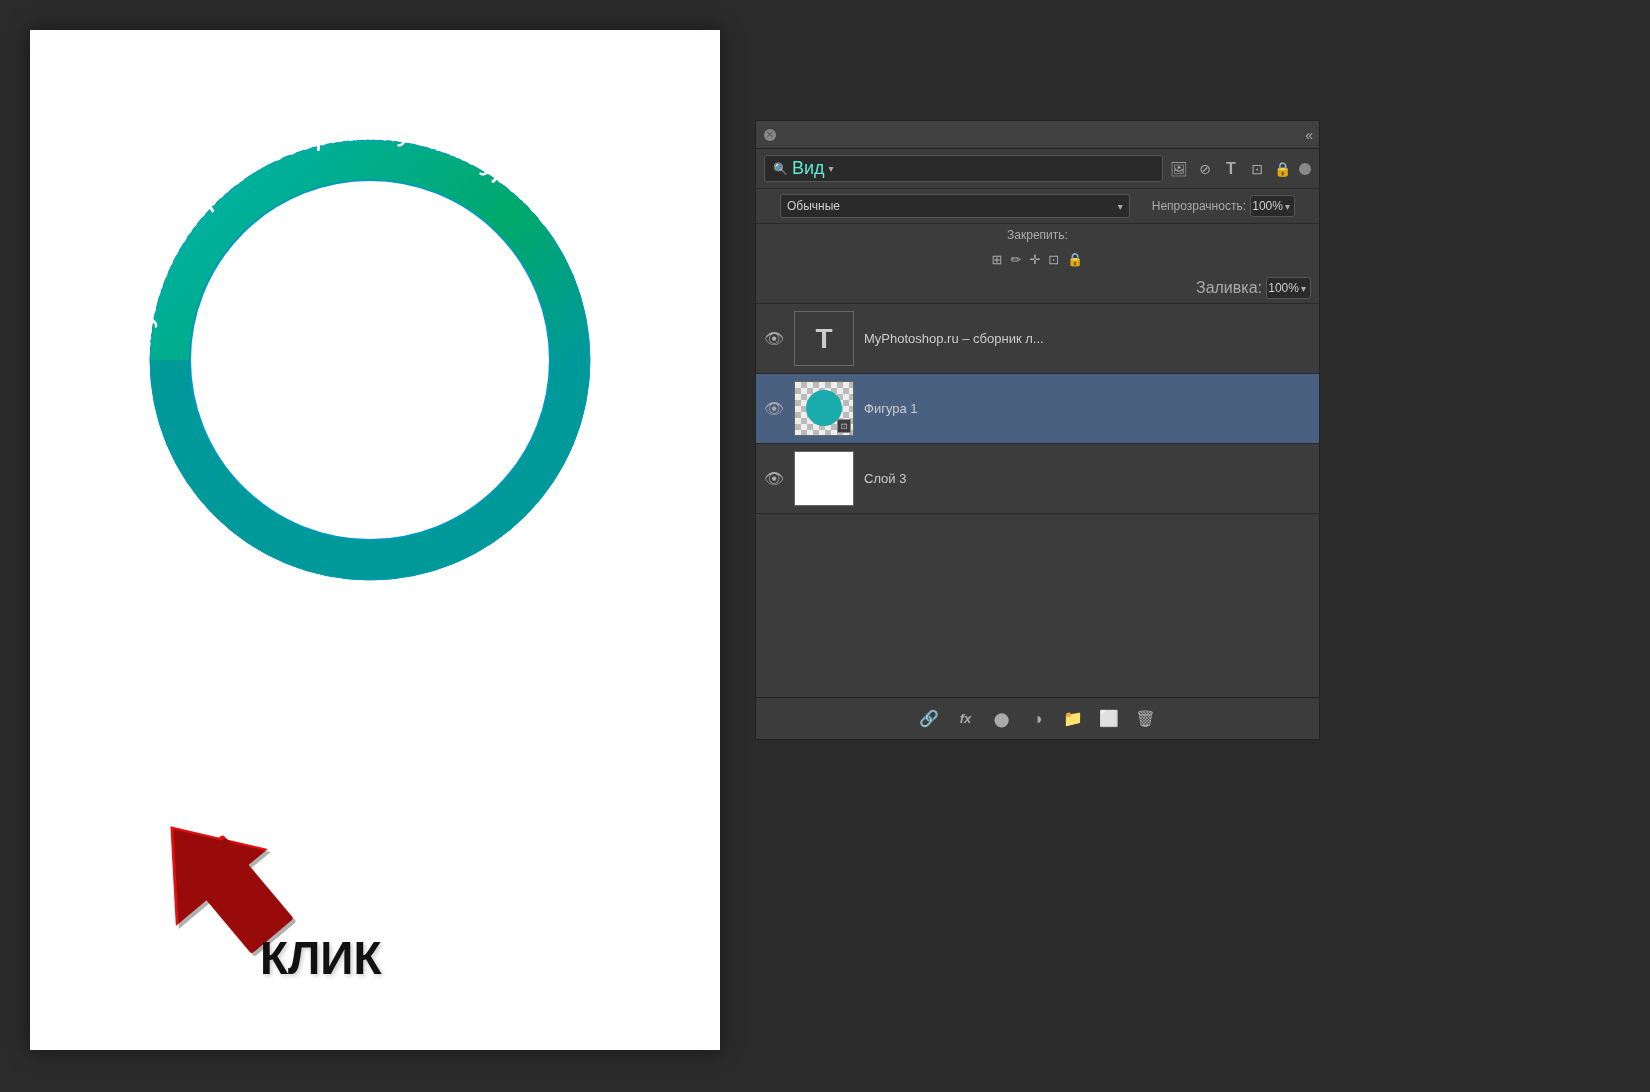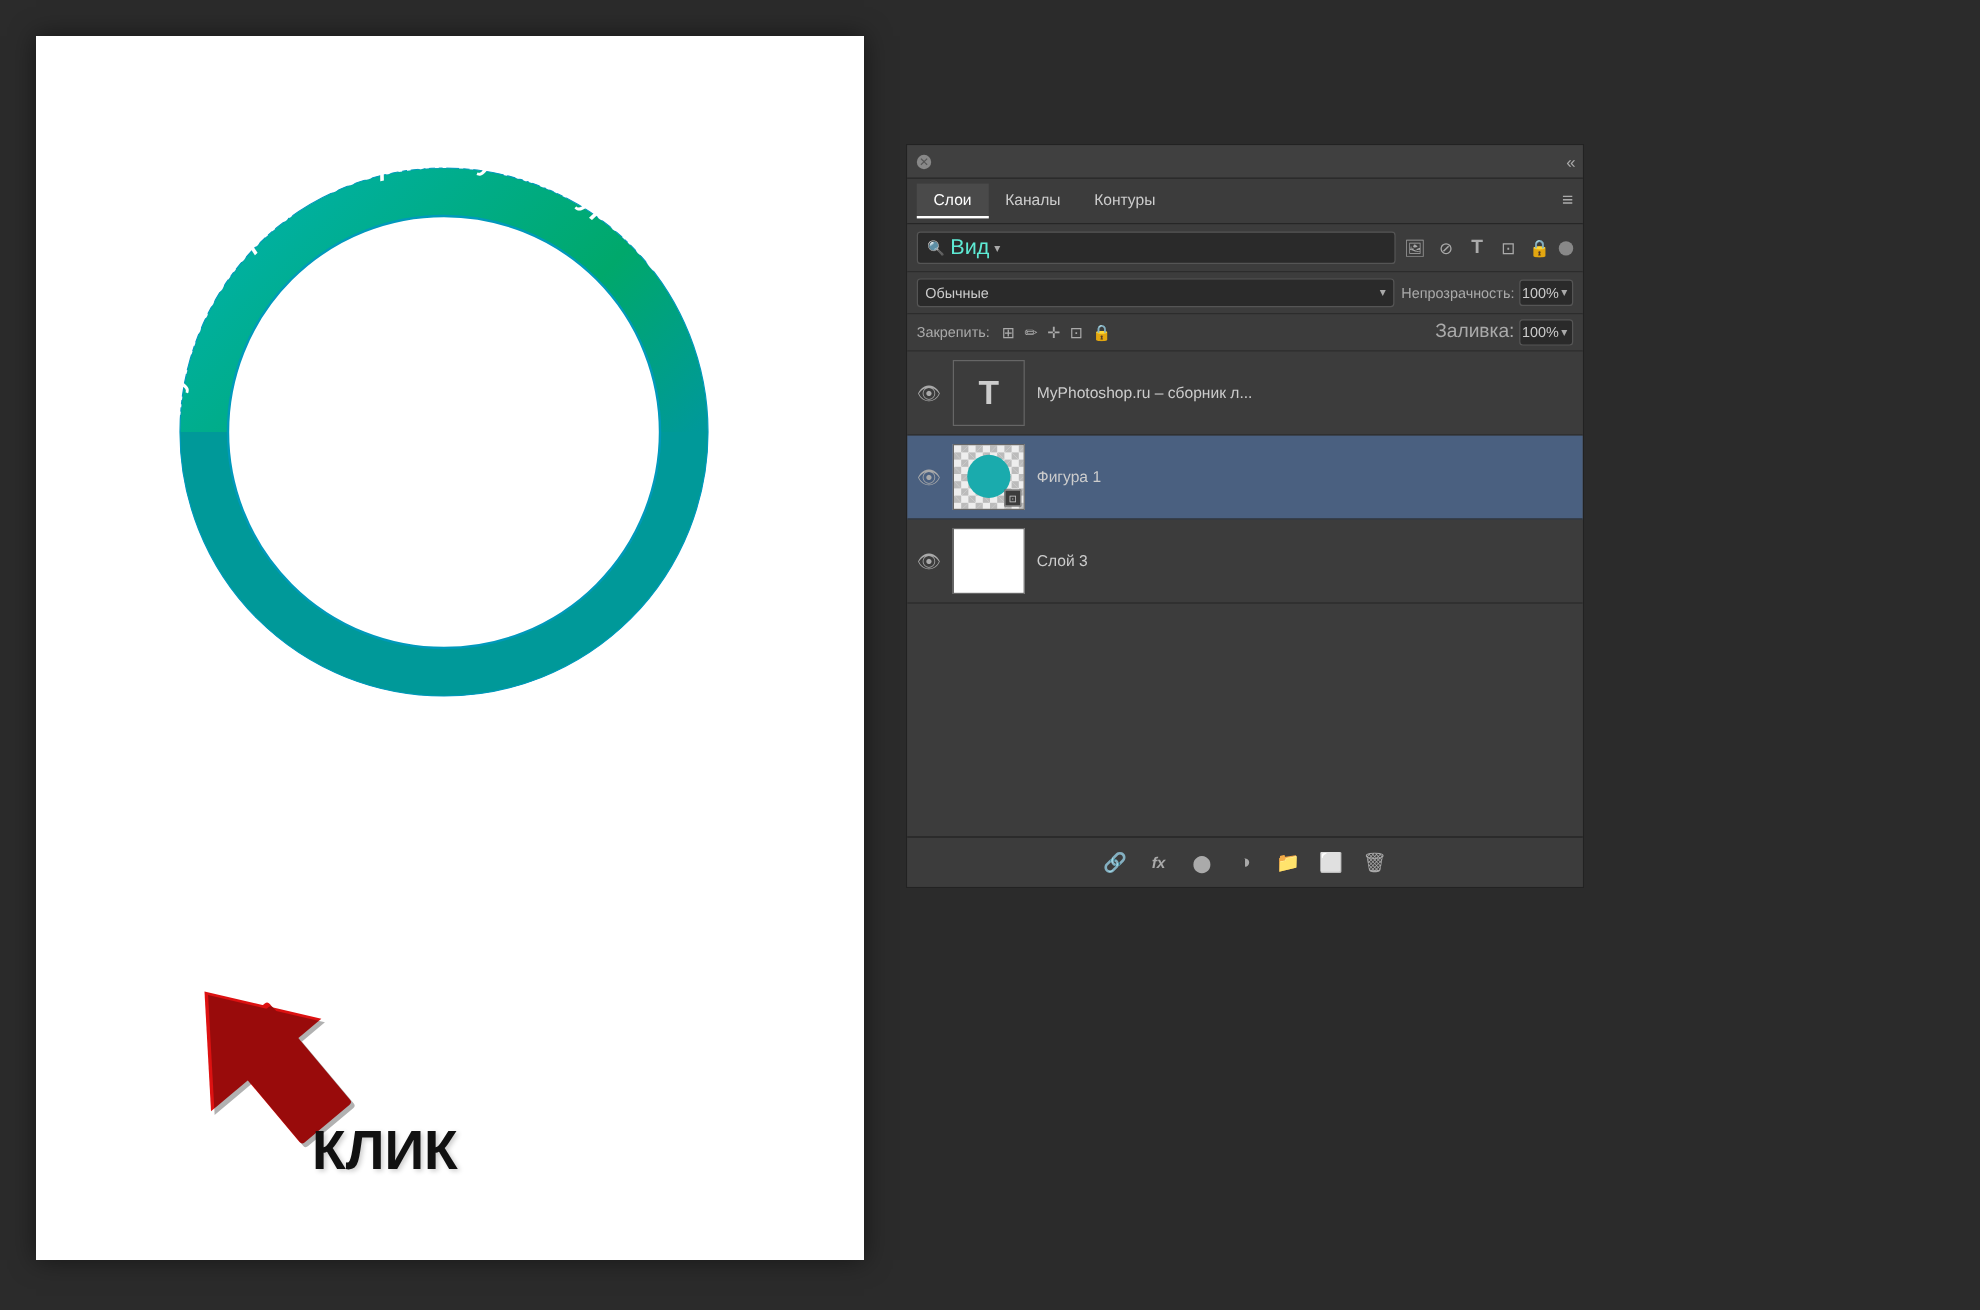--- a/index.html
+++ b/index.html
@@ -181,22 +181,22 @@
       width: 12px;
       height: 12px;
       border-radius: 50%;
       background: #888;
       cursor: pointer;
     }
 
     
     .ps-blend-row {
       display: flex;
-      padding: 5px 8px;
-      gap: 6px;
+      padding: 5px 24px;
+      gap: 22px;
       border-bottom: 1px solid #2a2a2a;
       background: #3c3c3c;
     }
 
     .ps-blend-select {
       background: #2a2a2a;
       border: 1px solid #555;
       border-radius: 3px;
       color: #ccc;
       font-size: 12px;
@@ -234,20 +234,21 @@
     }
 
     
     .ps-lock-row {
       display: flex;
       align-items: center;
       padding: 4px 8px;
       gap: 10px;
       border-bottom: 1px solid #2a2a2a;
       background: #3c3c3c;
+      flex-direction: column;
     }
 
     .ps-lock-label {
       color: #aaa;
       font-size: 12px;
     }
 
     .ps-lock-icons {
       display: flex;
       gap: 8px;
@@ -471,28 +472,20 @@
 
 </div>
 
 <div class="ps-panel">
 
   <div class="ps-panel-titlebar">
     <div class="ps-close-btn">✕</div>
     <div class="ps-collapse-btn">«</div>
   </div>
 
-  <div class="ps-tabs">
-    <div class="ps-tabs-left">
-      <div class="ps-tab active">Слои</div>
-      <div class="ps-tab">Каналы</div>
-      <div class="ps-tab">Контуры</div>
-    </div>
-    <div class="ps-menu-icon">≡</div>
-  </div>
 
   <div class="ps-filter-row">
     <div class="ps-search-box">
       <span style="color:#aaa;font-size:12px;">🔍</span>
       <span style="color:#5eead4;font-size:18px;">Вид</span>
       <span class="small-chevron">▾</span>
     </div>
     <div class="ps-icon-row">
       <span class="ps-icon" title="image">🖼</span>
       <span class="ps-icon">⊘</span>

